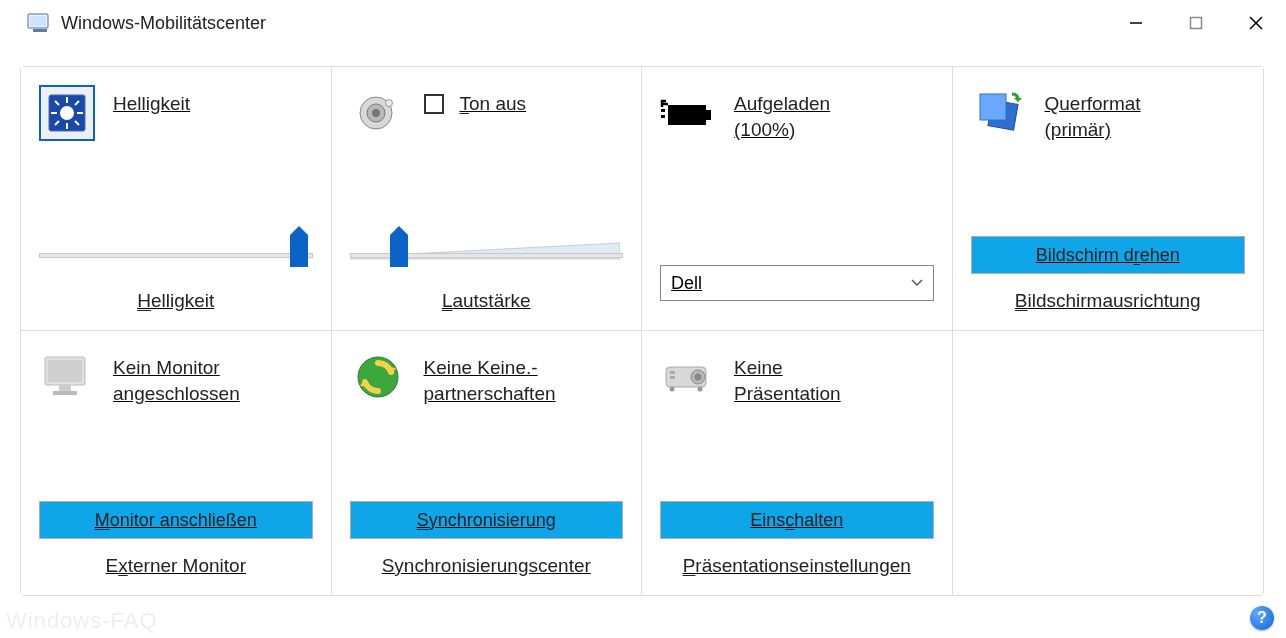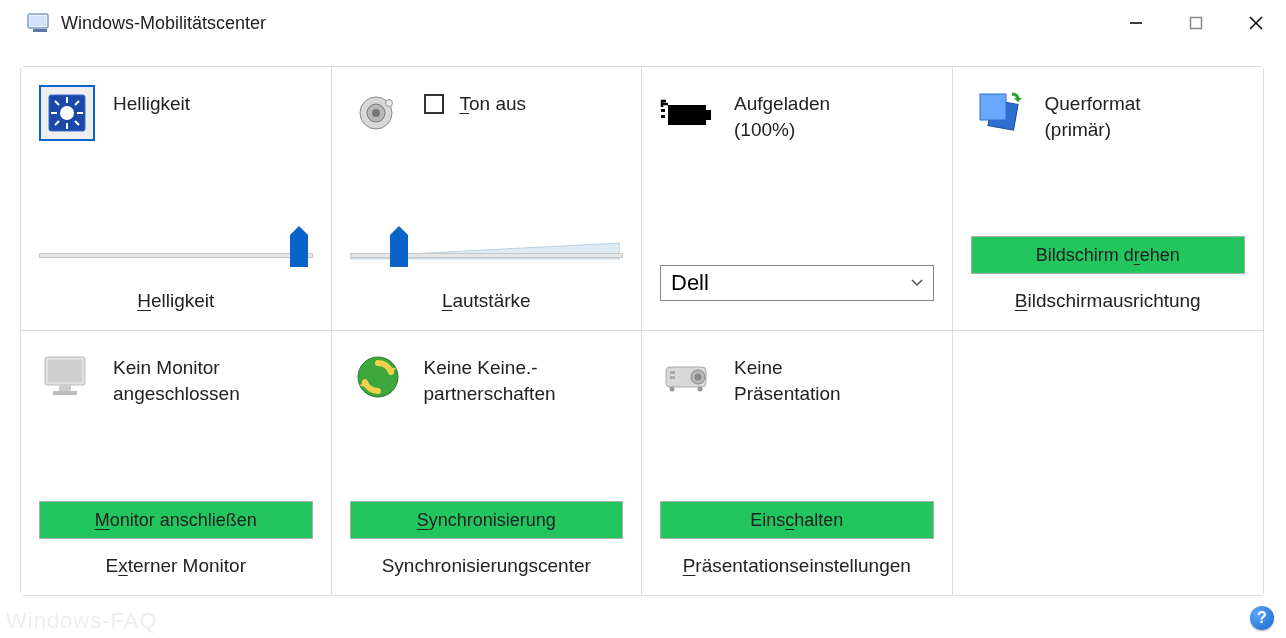--- a/index.html
+++ b/index.html
@@ -47,20 +47,21 @@
   
   .grid {
     margin: 20px;
     display: grid;
     grid-template-columns: repeat(4, 1fr);
     grid-template-rows: repeat(2, 1fr);
     border: 1px solid #dcdcdc;
     border-radius: 4px;
     width: 1244px;
     height: 530px;
+    text-decoration: underline;
   }
   .tile {
     border-right: 1px solid #dcdcdc;
     border-bottom: 1px solid #dcdcdc;
     padding: 18px 18px 12px 18px;
     display: flex;
     flex-direction: column;
     position: relative;
     background: #fff;
   }
@@ -155,30 +156,30 @@
   }
 
   
   .sel {
     width:100%;
     height:36px;
     border:1px solid #888;
     background:#fff;
     display:flex;align-items:center;
     padding:0 10px;
-    font-size:22px;
+    font-size:18px;
     justify-content:space-between;
   }
   .sel-caret { font-size:12px;color:#555; }
 
   
   .btn {
     width:100%;
     height:38px;
-    background:#22c55e;
+    background:#0ea5e9;
     border:1px solid #aeaeae;
     display:flex;align-items:center;justify-content:center;
     font-size:18px;
     color:#222;
   }
 
   
   .help {
     position:absolute;
     right:12px; bottom:8px;

